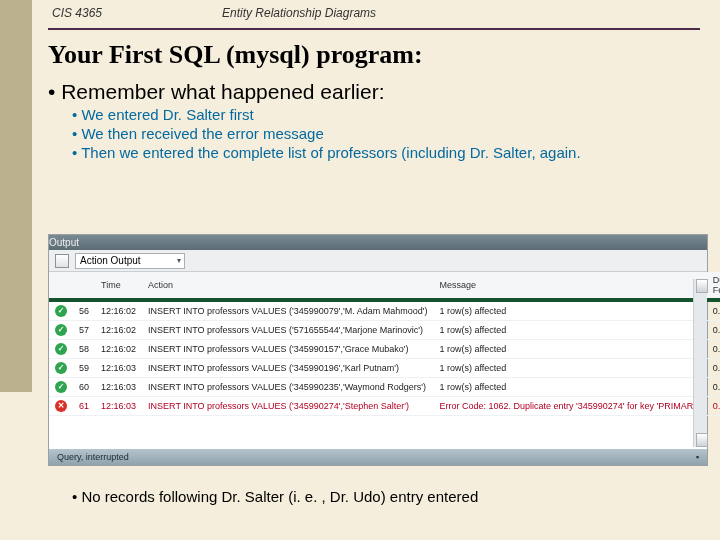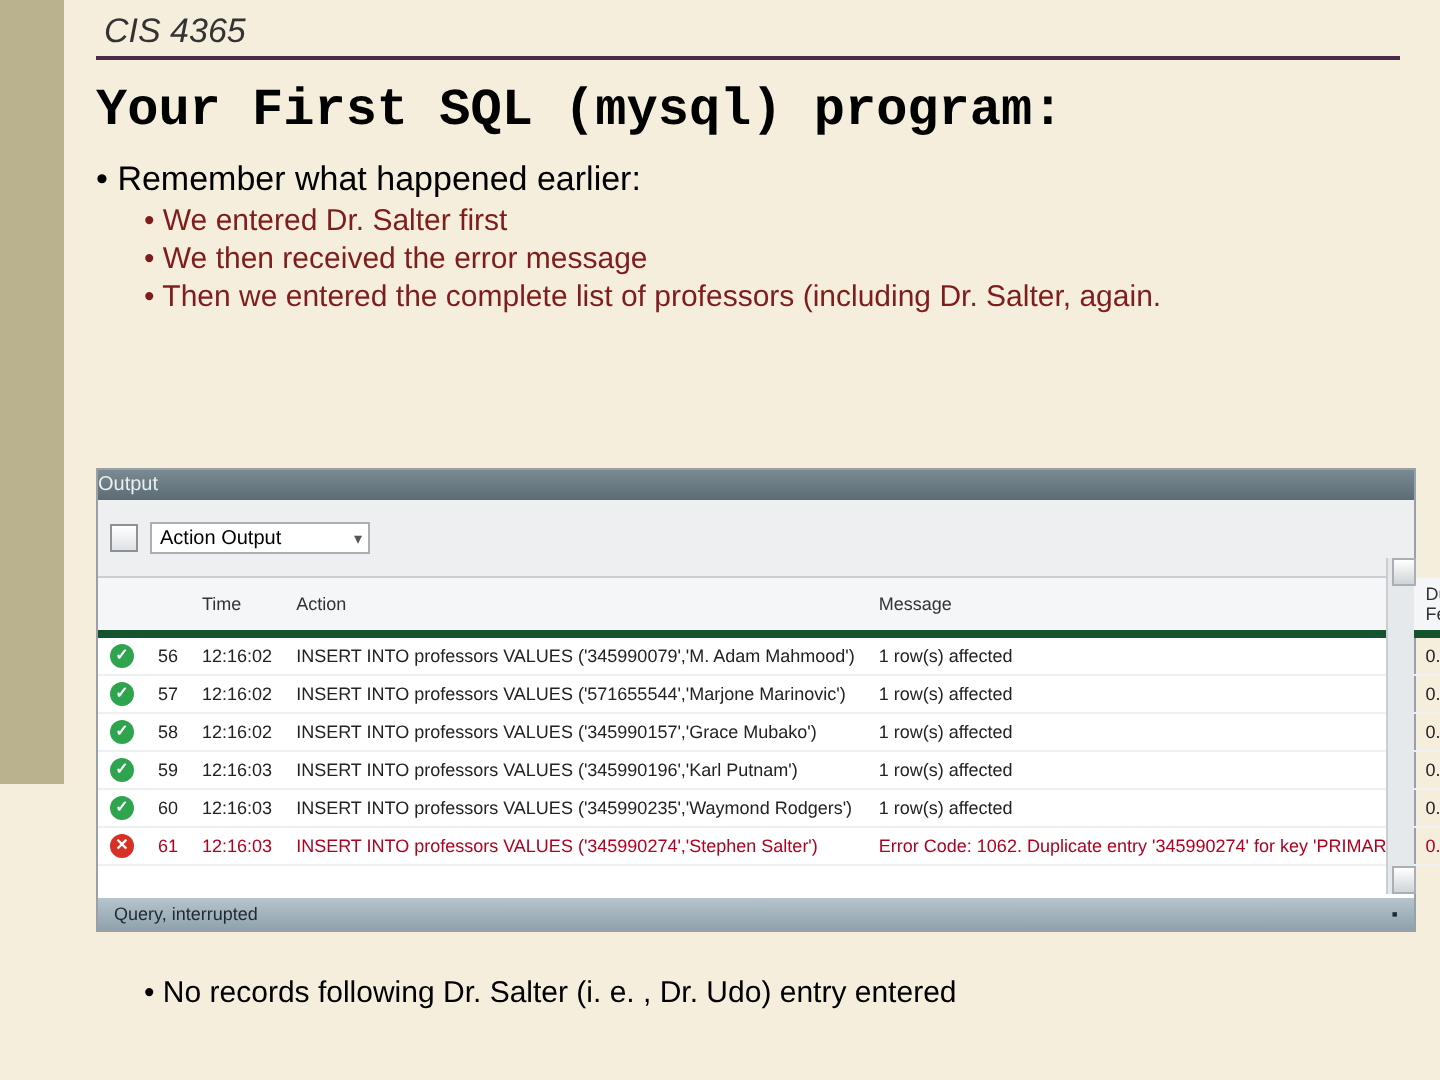--- a/index.html
+++ b/index.html
@@ -7,21 +7,21 @@
     width: 720px;
     height: 540px;
     background: #f5eedc;
     font-family: Arial, sans-serif;
     position: relative;
     overflow: hidden;
   }
   .header {
     display: flex;
     padding: 6px 20px 6px 52px;
-    font-size: 17px;
+    font-size: 12px;
     font-style: italic;
     color: #333;
   }
   .header-left { width: 170px; }
   .sep {
     position: absolute;
     left: 48px;
     right: 20px;
     top: 28px;
     border-top: 2px solid #4a2b4a;
@@ -34,35 +34,35 @@
     height: 392px;
     background: #bab28e;
   }
   .main {
     position: absolute;
     left: 48px;
     right: 20px;
     top: 40px;
   }
   .title {
-    font-family: Liberation Mono, monospace;
+    font-family: Liberation Serif, serif;
     font-size: 26px;
     font-weight: bold;
     color: #000;
     margin-bottom: 10px;
   }
   .bullet-l1 {
-    font-size: 17px;
+    font-size: 21px;
     color: #000;
     margin: 2px 0 2px 0;
   }
   .bullet-l1::before { content: "• "; }
   .bullet-l2 {
     font-size: 15px;
-    color: #7f1d1d;
+    color: #0369a1;
     margin: 2px 0 2px 24px;
   }
   .bullet-l2::before { content: "•  "; }
   .output-panel {
     position: absolute;
     left: 48px;
     right: 12px;
     top: 234px;
     height: 232px;
     background: #fff;
@@ -76,21 +76,21 @@
     padding: 2px 0;
     font-size: 10px;
   }
   .toolbar {
     display: flex;
     align-items: center;
     gap: 6px;
     background: #edeff1;
     border-bottom: 1px solid #c9ced2;
     padding: 2px 6px;
-    height: 39px;
+    height: 22px;
   }
   .window-icon {
     width: 14px; height: 14px;
     border: 1px solid #8b9399;
     background: linear-gradient(#fff,#dfe3e6);
   }
   .dropdown {
     height: 16px;
     border: 1px solid #a9afb4;
     background: #fff;
@@ -184,20 +184,21 @@
   }
   .post-bullet::before { content: "•   "; }
 </style>
 </head>
 <body>
 
 <div class="ribbon"></div>
 
 <div class="header">
   <div class="header-left">CIS 4365</div>
+  <div>Entity Relationship Diagrams</div>
 </div>
 <div class="sep"></div>
 
 <div class="main">
   <div class="title">Your First SQL (mysql) program:</div>
   <div class="bullet-l1">Remember what happened earlier:</div>
   <div class="bullet-l2">We entered Dr. Salter first</div>
   <div class="bullet-l2">We then received the  error message</div>
   <div class="bullet-l2">Then we entered the complete list of professors (including Dr. Salter, again.</div>
 </div>

